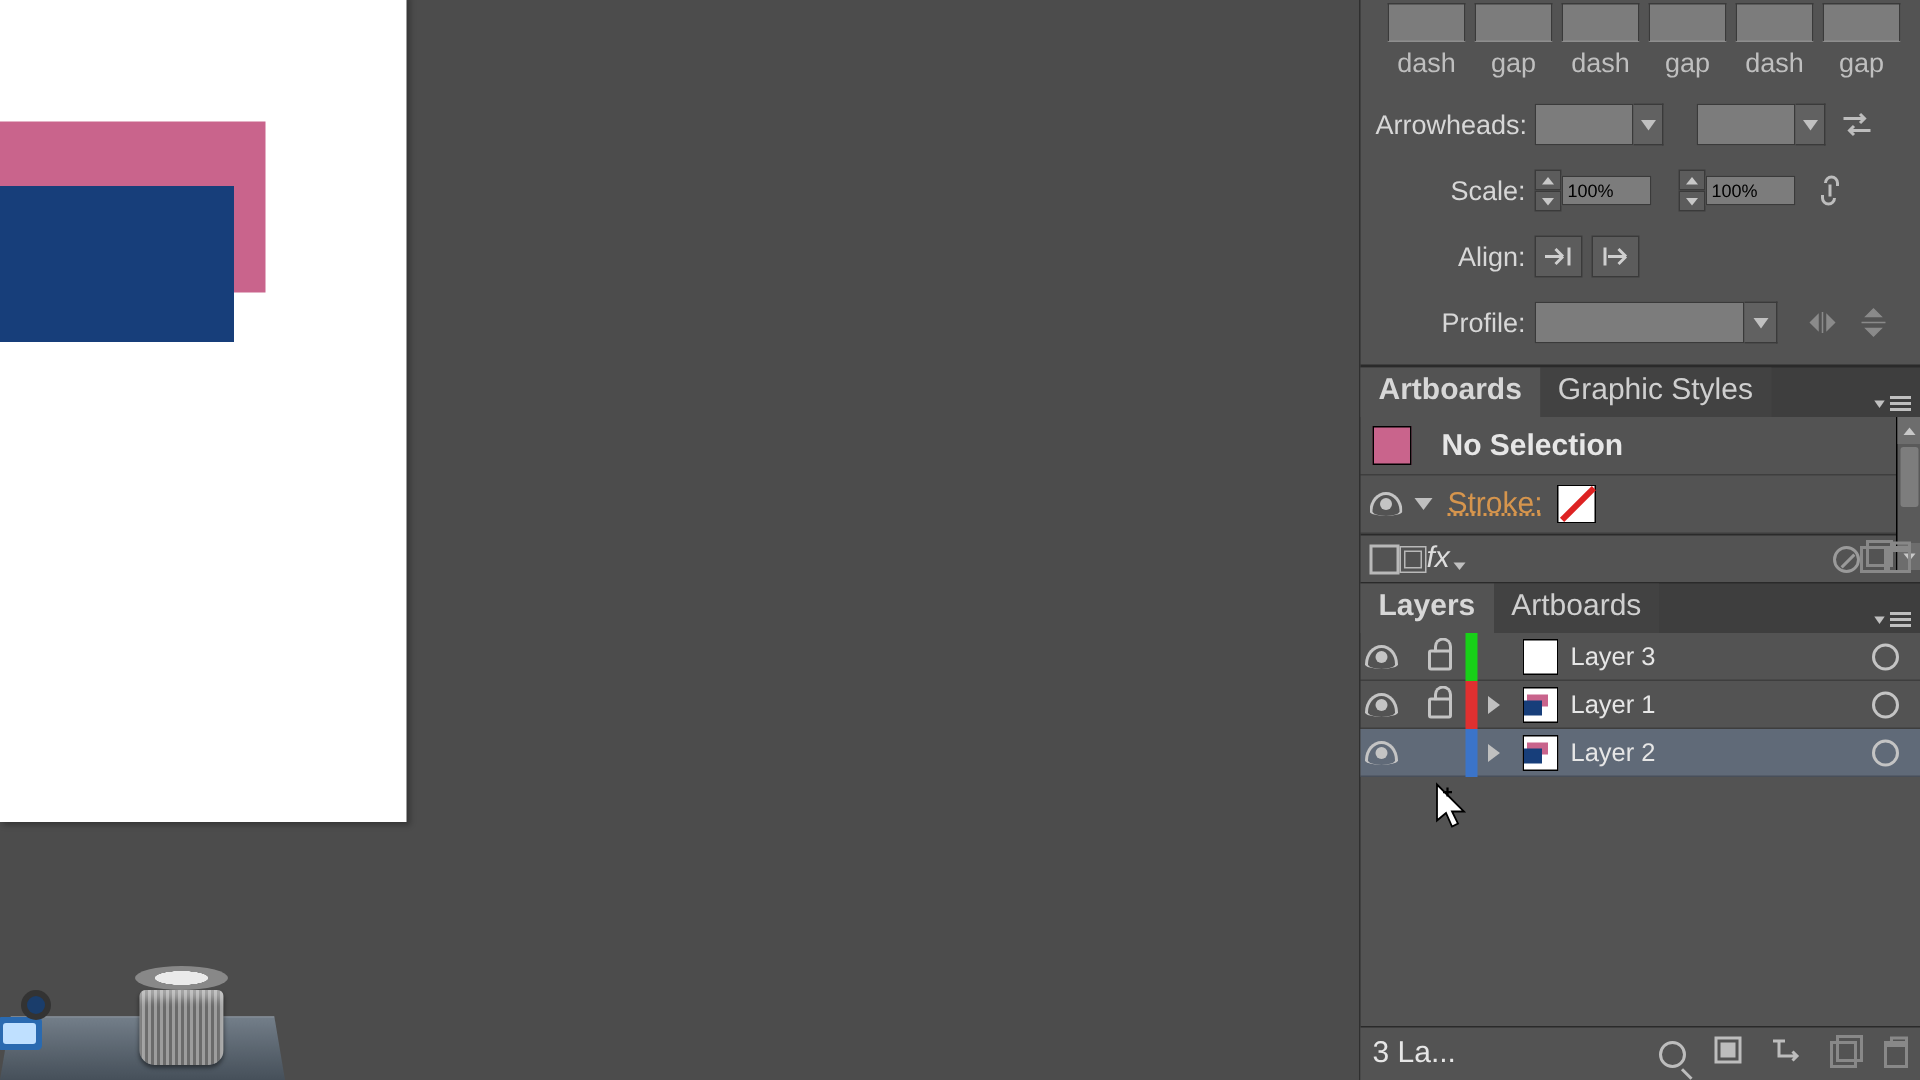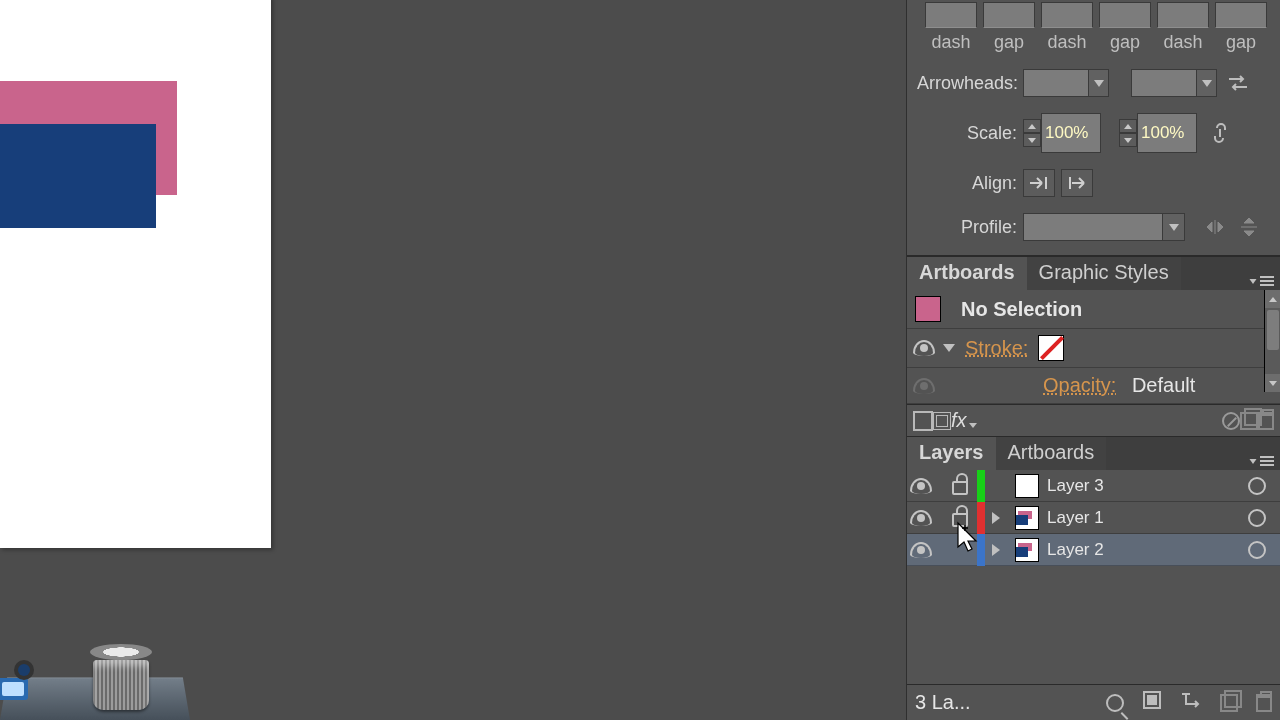--- a/index.html
+++ b/index.html
@@ -33,21 +33,21 @@
   .row-label { width: 100px; text-align: right; margin-right: 6px; color: #d7d7d7; }
   .dd { display:inline-flex; align-items:center; }
   .dd-box { width: 66px; height: 28px; background: #7c7c7c; border: 1px solid #3a3a3a; }
   .dd-arrow { width: 20px; height: 28px; background: #616161; border: 1px solid #3a3a3a; border-left:0; display:flex; align-items:center; justify-content:center; }
   .tri-dn { width:0;height:0;border-left:5px solid transparent;border-right:5px solid transparent;border-top:7px solid #c0c0c0; }
   .swap-icn { width:26px; height:28px; display:flex; align-items:center; justify-content:center; margin-left:8px; }
   .stepper { display:flex; flex-direction:column; width:18px; }
   .step-btn { width:18px; height:14px; background:#5c5c5c; border:1px solid #3a3a3a; display:flex; align-items:center; justify-content:center; }
   .tri-up-s{width:0;height:0;border-left:4px solid transparent;border-right:4px solid transparent;border-bottom:5px solid #c8c8c8;}
   .tri-dn-s{width:0;height:0;border-left:4px solid transparent;border-right:4px solid transparent;border-top:5px solid #c8c8c8;}
-  .scale-field { width: 60px; height: 40px; background:#7c7c7c; border:1px solid #3a3a3a; color:#fef9c3; font-size:17px; display:flex; align-items:center; padding-left:3px; }
+  .scale-field { width: 60px; height: 20px; background:#7c7c7c; border:1px solid #3a3a3a; color:#000000; font-size:12px; display:flex; align-items:center; padding-left:3px; }
   .link-icn { width:26px; height:28px; margin-left:10px; display:flex; align-items:center; justify-content:center; }
   .align-btn { width:32px; height:28px; background:#5c5c5c; border:1px solid #3a3a3a; margin-right:6px; display:flex; align-items:center; justify-content:center; }
   .profile-dd { width: 140px; height: 28px; background:#7c7c7c; border:1px solid #3a3a3a; }
   .profile-arrow { width:22px; height:28px; background:#616161; border:1px solid #3a3a3a; border-left:0; display:flex; align-items:center; justify-content:center; }
   .end-icns { display:flex; gap:10px; margin-left:18px; }
   .mini-icn { width:24px; height:24px; display:flex; align-items:center; justify-content:center; stroke:#8a8a8a; }
 
   
   .tab-bar { display:flex; align-items:flex-end; background:#3e3e3e; border-top:1px solid #2a2a2a; }
   .tab { padding:4px 12px 6px; font-size:20px; color:#d7d7d7; font-weight:bold; }
@@ -273,24 +273,20 @@
     <div class="app-row" style="padding-right:19px;">
       <div class="swatch"></div>
       <div class="app-text">No Selection</div>
     </div>
     <div class="app-row">
       <div class="eye"></div>
       <div class="disc-tri"></div>
       <div class="stroke-link">Stroke:</div>
       <div class="none-swatch"></div>
     </div>
-    <div class="app-row">
-      <div class="eye dim"></div>
-      <div class="opacity-row"><span class="stroke-link" style="color:#d6954d">Opacity:</span> <span style="color:#e6e6e6">Default</span></div>
-    </div>
     <div class="app-footer">
       <div class="sq-icon"></div>
       <div class="sq-icon filled"></div>
       <div class="fx">fx</div>
       <div style="flex:1"></div>
       <div class="noentry"></div>
       <div class="dup-icn"></div>
       <div class="trash-icn"></div>
     </div>
   </div>

